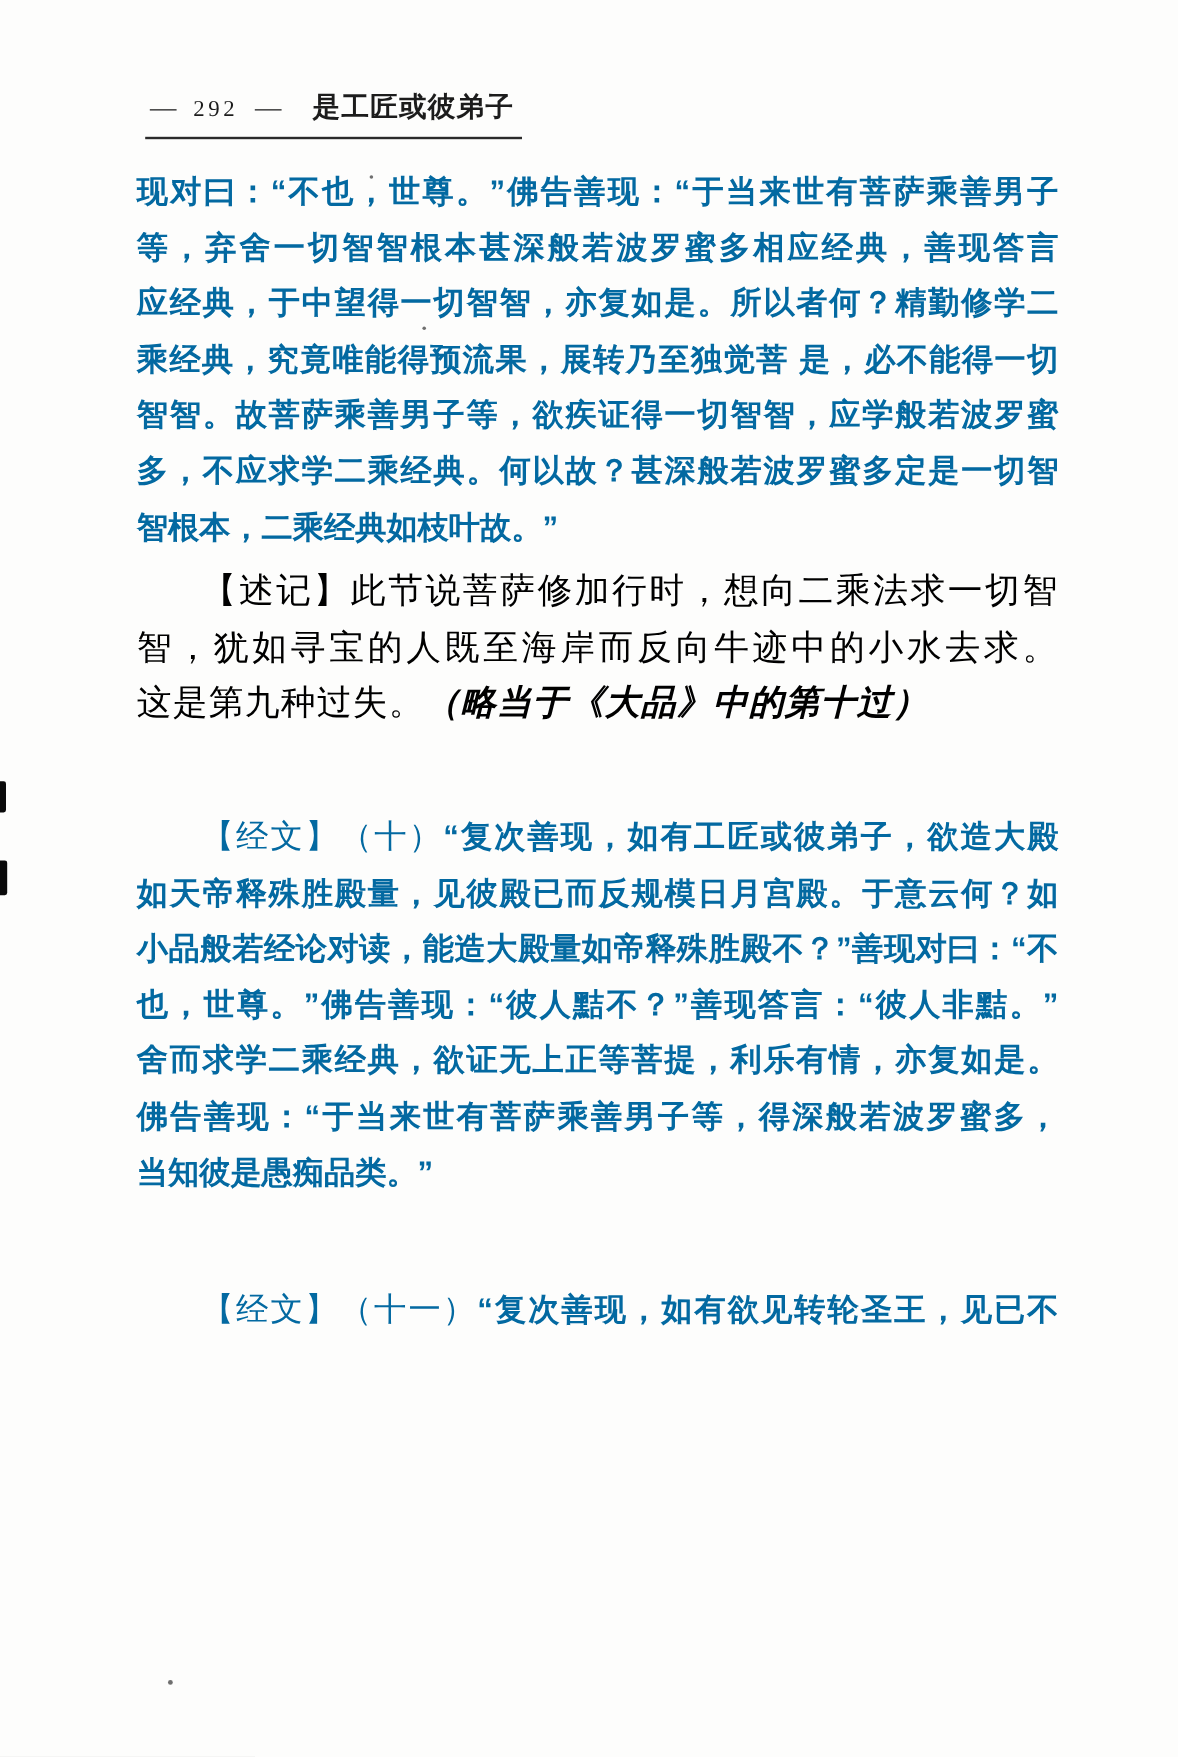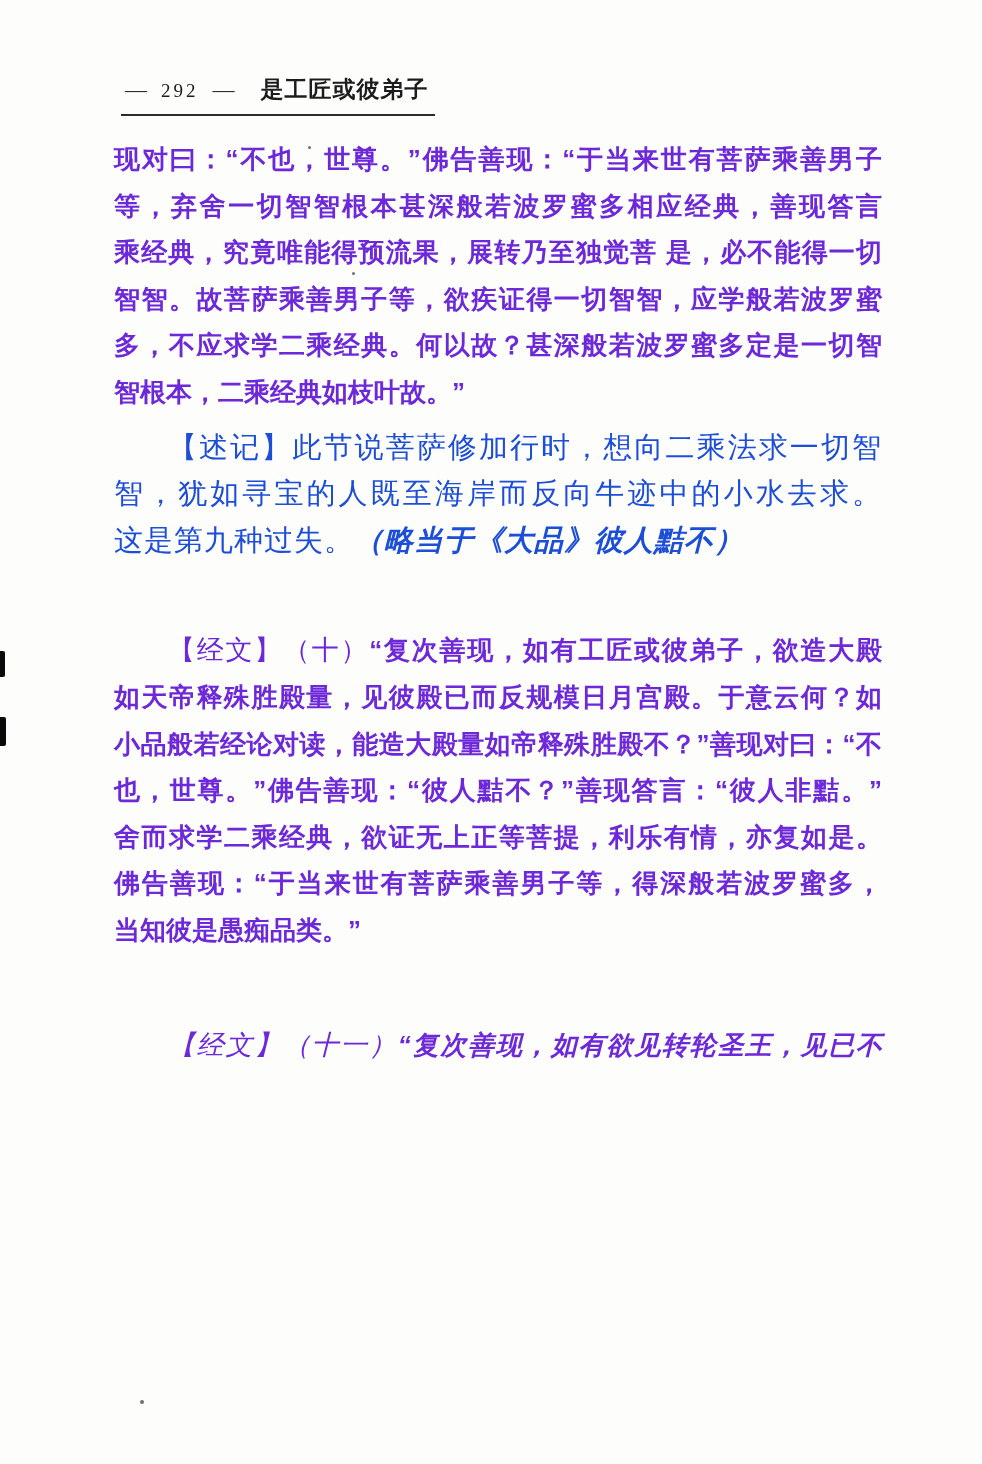--- a/index.html
+++ b/index.html
@@ -50,45 +50,45 @@
   .textbody {
     position: absolute;
     left: 114px;
     top: 136px;
     width: 768px;
   }
   .block { margin: 0; }
   #blk-1 { margin-top: 8px; }
   #blk-2 { margin-top: 64px; }
   #blk-3 { margin-top: 10px; }
-  #blk-4 { margin-top: 68px; font-style: italic; }
+  #blk-4 { margin-top: 68px; }
 
   .line {
     line-height: 46.6px;
     text-align: justify;
     text-align-last: justify;
     text-justify: inter-character;
   }
   .line.indent { padding-left: 54px; }
   .line.short { text-align-last: left; }
 
   
   .block-sutra .line {
     font-family: "Liberation Sans", sans-serif;
     font-weight: 700;
     font-size: 26px;
-    color: #6d28d9;
+    color: #0369a1;
   }
   
   .block-note .line {
     font-family: "Liberation Serif", serif;
     font-weight: 400;
     font-size: 29px;
     letter-spacing: 1px;
-    color: #1d4ed8;
+    color: #000000;
   }
   
   .seg-label {
     font-family: "Liberation Serif", serif;
     font-weight: 500;
   }
   .block-sutra .seg-label { font-size: 27px; }
   
   .seg-kai {
     font-style: italic;
@@ -122,29 +122,30 @@
     <span class="dash">—</span>
     <span class="pageno">292</span>
     <span class="dash">—</span>
     <span class="title">是工匠或彼弟子</span>
   </div>
 
   <div class="textbody">
       <div class="block block-sutra" id="blk-0">
         <div class="line"><span class="seg-sutra">现对曰：“不也，世尊。”佛告善现：“于当来世有菩萨乘善男子</span></div>
         <div class="line"><span class="seg-sutra">等，弃舍一切智智根本甚深般若波罗蜜多相应经典，善现答言</span></div>
+        <div class="line"><span class="seg-sutra">应经典，于中望得一切智智，亦复如是。所以者何？精勤修学二</span></div>
         <div class="line"><span class="seg-sutra">乘经典，究竟唯能得预流果，展转乃至独觉菩 是，必不能得一切</span></div>
         <div class="line"><span class="seg-sutra">智智。故菩萨乘善男子等，欲疾证得一切智智，应学般若波罗蜜</span></div>
         <div class="line"><span class="seg-sutra">多，不应求学二乘经典。何以故？甚深般若波罗蜜多定是一切智</span></div>
         <div class="line short"><span class="seg-sutra">智根本，二乘经典如枝叶故。”</span></div>
       </div>
       <div class="block block-note" id="blk-1">
         <div class="line indent"><span class="seg-label">【述记】</span><span class="seg-note">此节说菩萨修加行时，想向二乘法求一切智</span></div>
         <div class="line"><span class="seg-note">智，犹如寻宝的人既至海岸而反向牛迹中的小水去求。</span></div>
-        <div class="line short"><span class="seg-note">这是第九种过失。</span><span class="seg-kai">（略当于《大品》彼人黠不）</span></div>
+        <div class="line short"><span class="seg-note">这是第九种过失。</span><span class="seg-kai">（略当于《大品》中的第十过）</span></div>
       </div>
       <div class="block block-sutra" id="blk-2">
         <div class="line indent"><span class="seg-label">【经文】（十）</span><span class="seg-sutra">“复次善现，如有工匠或彼弟子，欲造大殿</span></div>
         <div class="line"><span class="seg-sutra">如天帝释殊胜殿量，见彼殿已而反规模日月宫殿。于意云何？如</span></div>
         <div class="line"><span class="seg-sutra">小品般若经论对读，能造大殿量如帝释殊胜殿不？”善现对曰：“不</span></div>
         <div class="line"><span class="seg-sutra">也，世尊。”佛告善现：“彼人黠不？”善现答言：“彼人非黠。”</span></div>
         <div class="line"><span class="seg-sutra">舍而求学二乘经典，欲证无上正等菩提，利乐有情，亦复如是。</span></div>
         <div class="line"><span class="seg-sutra">佛告善现：“于当来世有菩萨乘善男子等，得深般若波罗蜜多，</span></div>
         <div class="line short"><span class="seg-sutra">当知彼是愚痴品类。”</span></div>
       </div>

